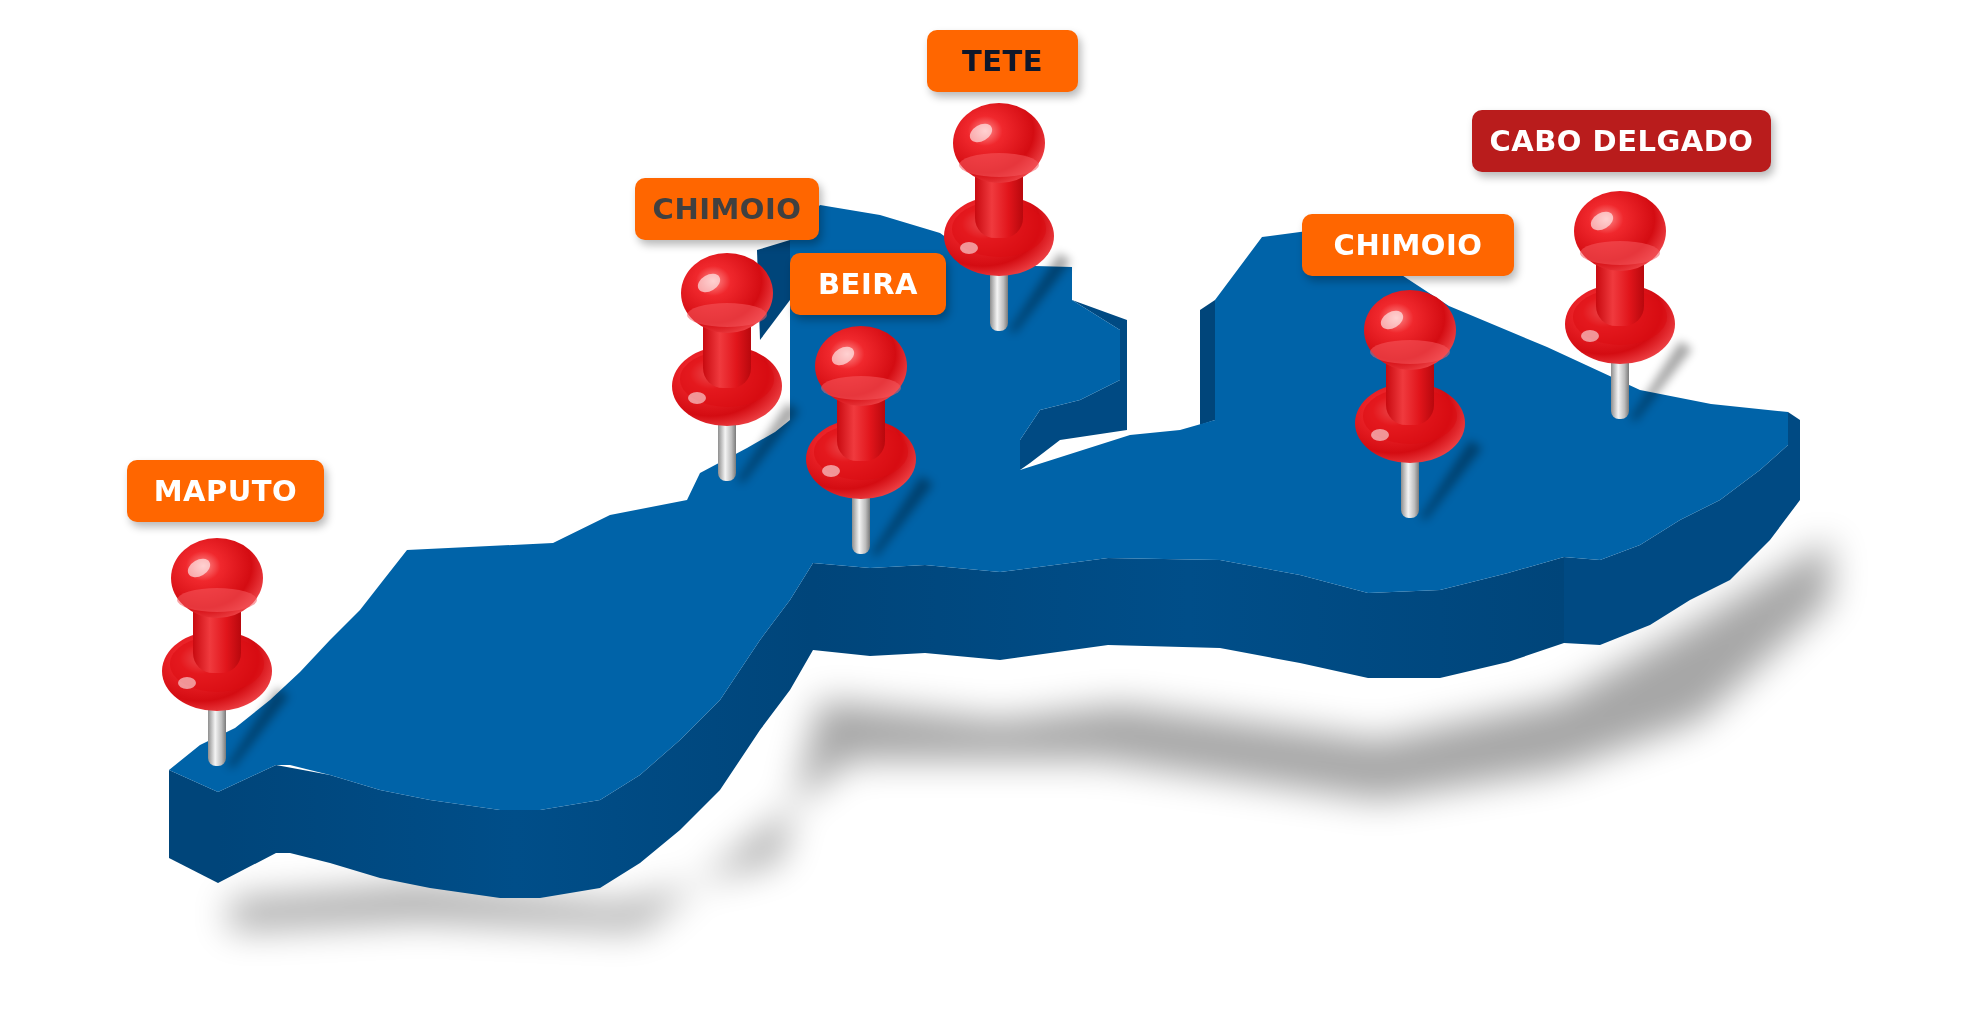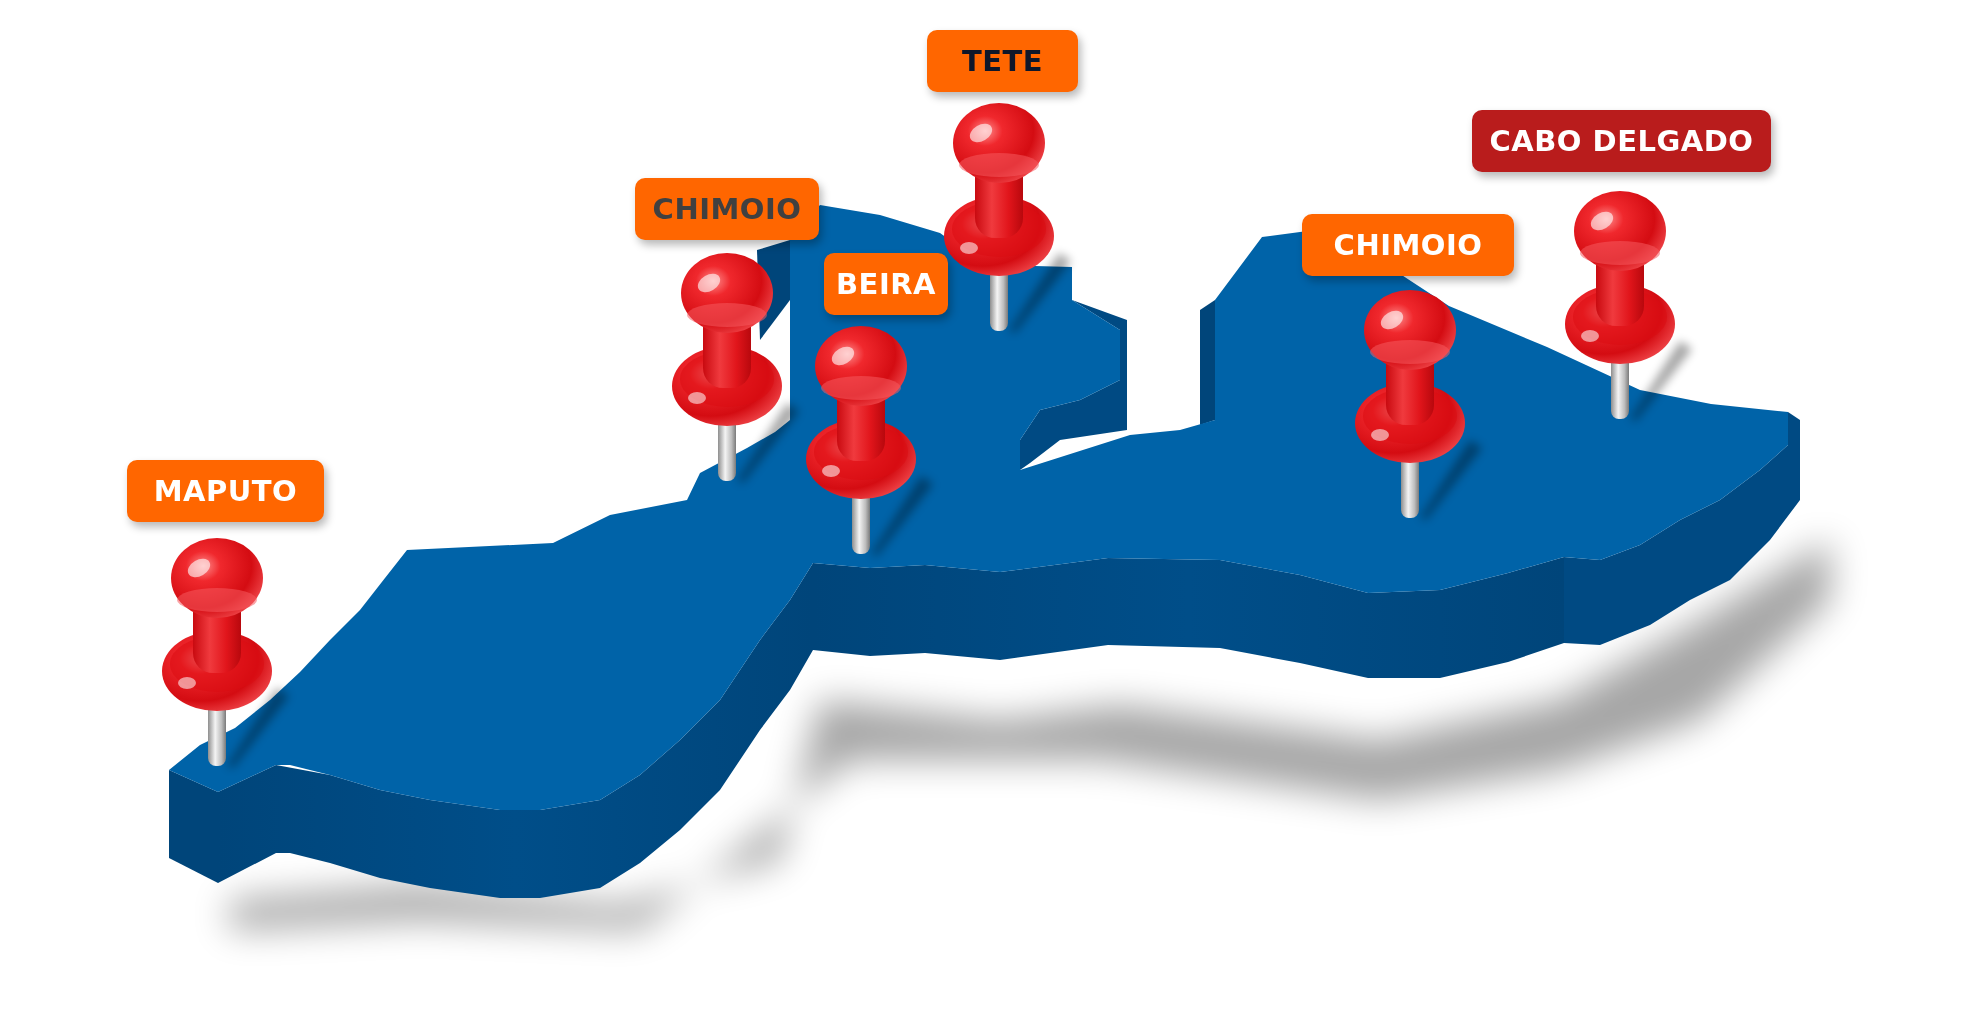--- a/index.html
+++ b/index.html
@@ -139,17 +139,17 @@
         <ellipse cx="1620" cy="253" rx="40" ry="12" fill="#F55A5E" opacity="0.55"></ellipse>
         <ellipse cx="1602" cy="221" rx="12" ry="8" fill="#ffffff" opacity="0.6" transform="rotate(-30 1602 221)"></ellipse>
         <ellipse cx="1590" cy="336" rx="9" ry="6" fill="#ffffff" opacity="0.55"></ellipse>
       </g>
     </g>
 </svg>
 
 <div id="labels-layer">
     <div class="city-label" style="left: 127px; top: 460px; width: 197px; background: rgb(255, 102, 0); color: rgb(255, 255, 255);">MAPUTO</div>
     <div class="city-label" style="left: 635px; top: 178px; width: 184px; background: rgb(255, 102, 0); color: #404040;">CHIMOIO</div>
-    <div class="city-label" style="left: 790px; top: 253px; width: 124px; background: rgb(255, 102, 0); color: rgb(255, 255, 255); margin-left: 34px;">BEIRA</div>
+    <div class="city-label" style="left: 790px; top: 253px; width: 156px; background: rgb(255, 102, 0); color: rgb(255, 255, 255);">BEIRA</div>
     <div class="city-label" style="left: 927px; top: 30px; width: 151px; background: rgb(255, 102, 0); color: #0f172a;">TETE</div>
     <div class="city-label" style="left: 1302px; top: 214px; width: 212px; background: rgb(255, 102, 0); color: rgb(255, 255, 255);">CHIMOIO</div>
     <div class="city-label" style="left: 1472px; top: 110px; width: 299px; background: #b91c1c; color: rgb(255, 255, 255); border-radius: 10px;">CABO DELGADO</div>
   </div>
 
 </body></html>

